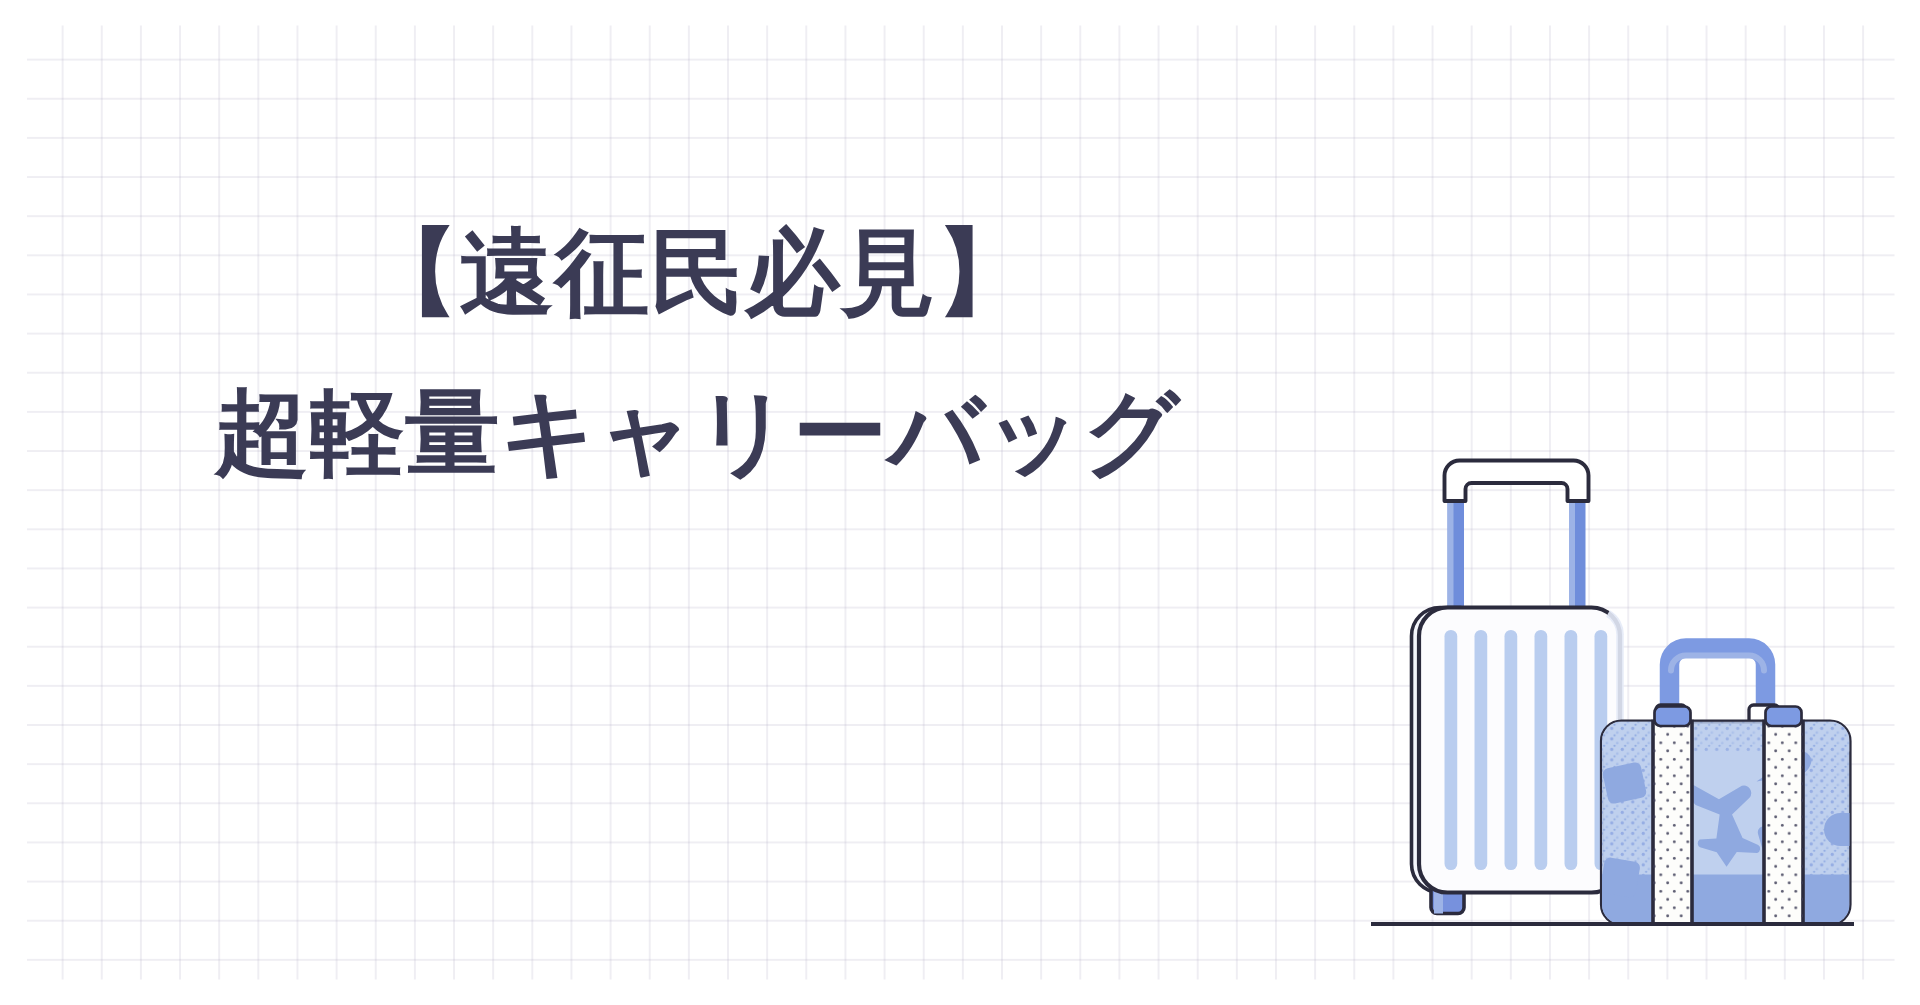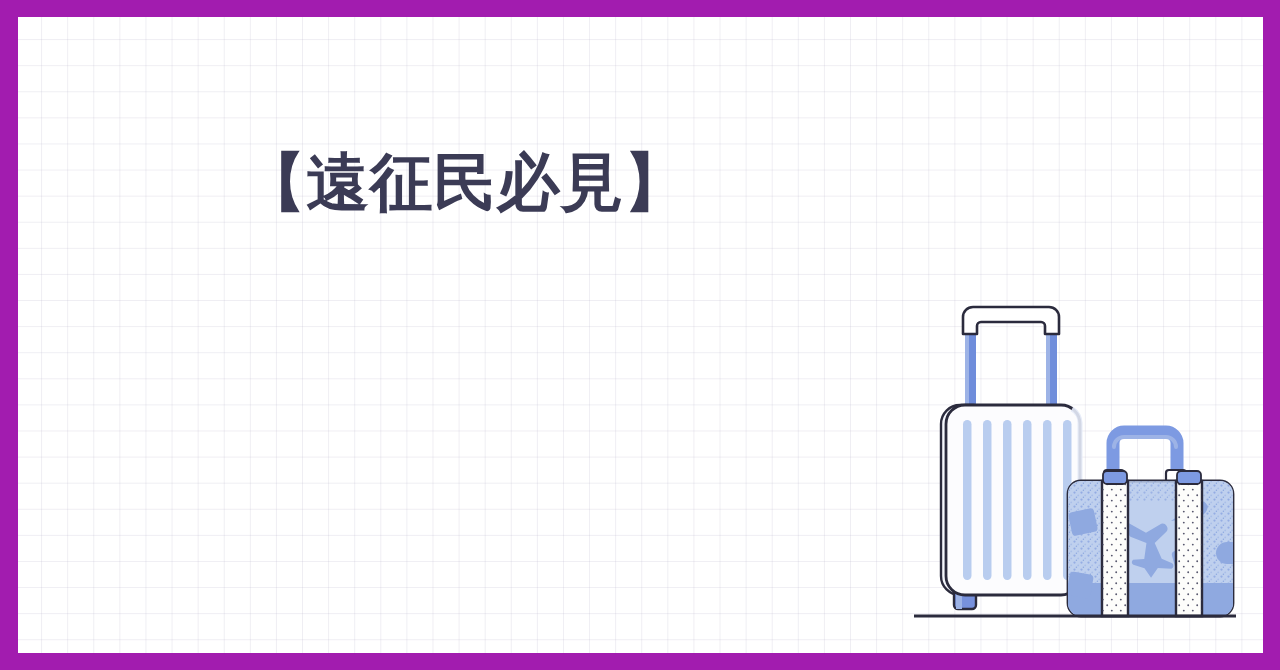--- a/index.html
+++ b/index.html
@@ -14,21 +14,21 @@
     overflow: hidden;
     font-family: "Liberation Sans", "DejaVu Sans", sans-serif;
   }
 
   
   #eyecatch {
     position: relative;
     width: 1280px;
     height: 670px;
     box-sizing: border-box;
-    background: #a21caf;
+    background: #ffffff;
     padding: 17px 17px 17px 18px;
   }
 
   
   #canvas {
     position: relative;
     width: 100%;
     height: 100%;
     box-sizing: border-box;
     background-color: #ffffff;
@@ -74,20 +74,21 @@
   }
 </style>
 </head>
 <body>
 
 <div id="eyecatch">
   <div id="canvas">
 
     <div id="headline">
       <span class="hl-line">【遠征民必見】</span>
+      <span class="hl-line">超軽量キャリーバッグ</span>
     </div>
 
     <div id="illustration">
       <svg viewBox="0 0 345 340" xmlns="http://www.w3.org/2000/svg" aria-hidden="true">
         <defs>
 
           <pattern id="strapDots" width="9" height="11" patternUnits="userSpaceOnUse">
             <circle cx="2.2" cy="2.2" r="0.95" fill="#3b3b55"></circle>
             <circle cx="6.8" cy="7.6" r="0.95" fill="#3b3b55"></circle>
           </pattern>

